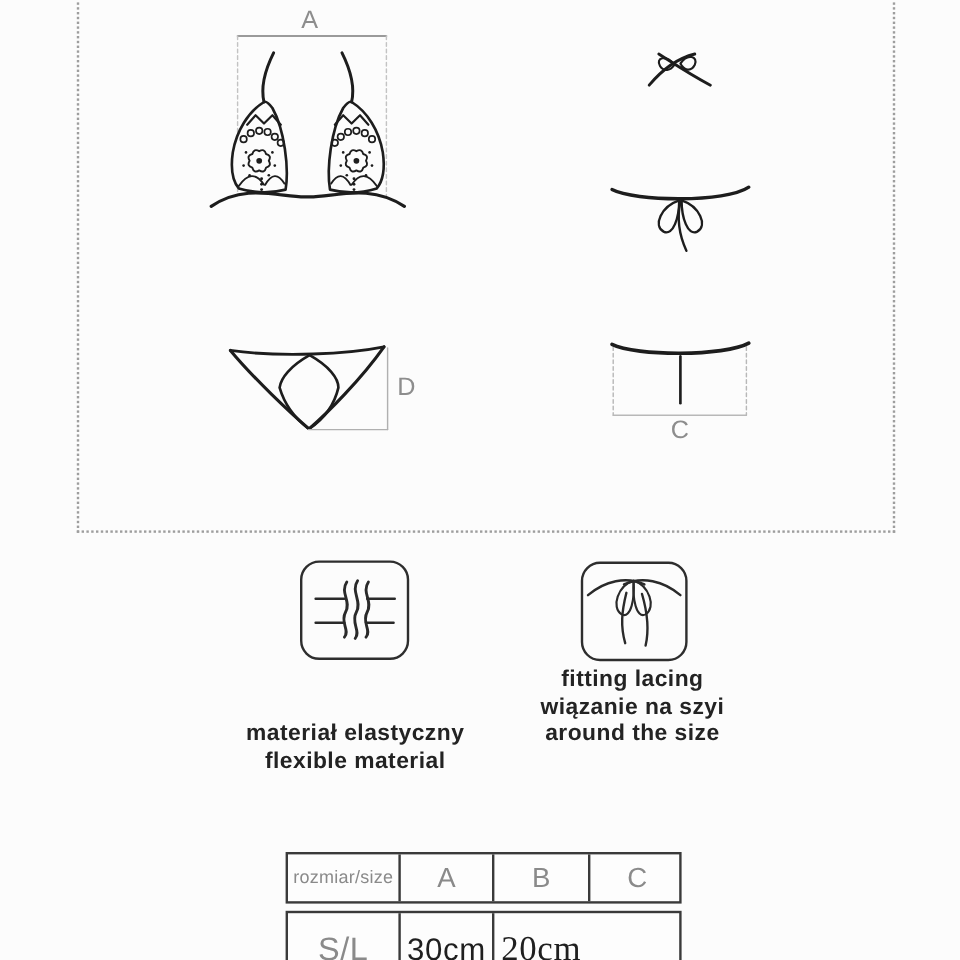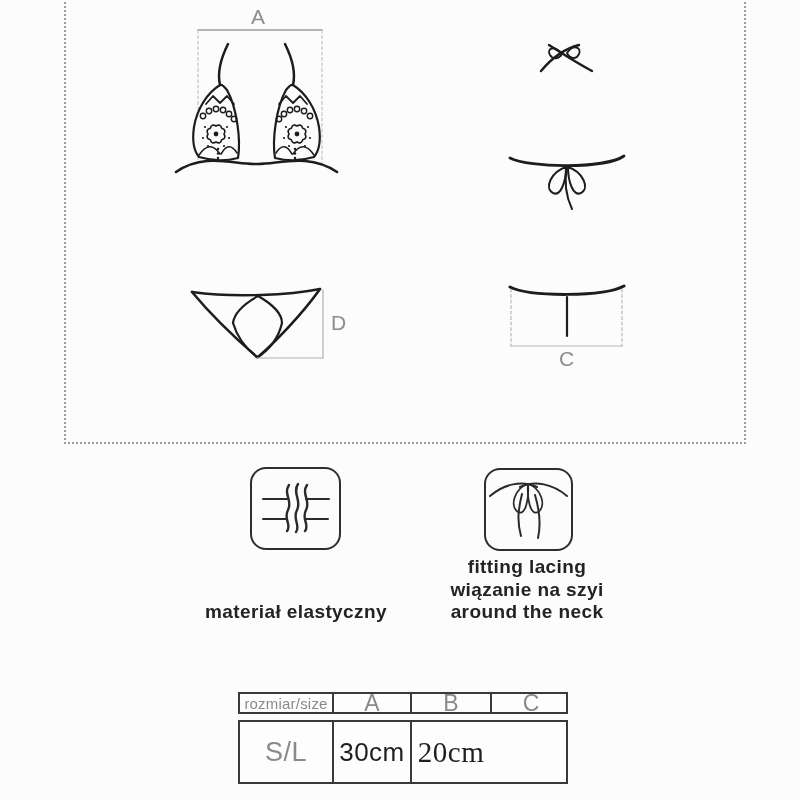--- a/index.html
+++ b/index.html
@@ -61,21 +61,21 @@
     left:238px;top:692px;
     width:330px;
   }
   .t-row{
     display:grid;
     grid-template-columns:92px 78px 80px 80px;
     border:2px solid #3a3a3a;
     box-sizing:border-box;
     background:#fdfdfd;
   }
-  .t-row.header{height:22px;}
+  .t-row.header{height:43px;margin-top:18px;}
   .t-row.body{height:64px;margin-top:6px;}
   .t-cell{
     display:flex;align-items:center;justify-content:center;
     border-left:2px solid #3a3a3a;
     overflow:hidden;
   }
   .t-cell:first-child{border-left:none;}
   .header .t-cell{color:#8a8a8a;font-size:23px;}
   .header .t-cell.size-head{font-size:15px;letter-spacing:0.2px;}
   .body .t-cell{color:#1f1f1f;font-size:26px;letter-spacing:0.5px;}
@@ -227,25 +227,26 @@
       </g>
       <g stroke-width="2">
         <path d="M36,24 C32,40 31,52 35,66"></path>
         <path d="M49,25 C54,42 55,55 52,68"></path>
       </g>
     </svg>
   </div>
 
   <div class="feature-label" id="label-flex">
     <div>materiał elastyczny</div>
+    <div>flexible material</div>
   </div>
   <div class="feature-label" id="label-lace">
     <div>fitting lacing</div>
     <div>wiązanie na szyi</div>
-    <div>around the neck</div>
+    <div>around the size</div>
   </div>
 
   <div class="size-table">
     <div class="t-row header">
       <div class="t-cell size-head">rozmiar/size</div>
       <div class="t-cell">A</div>
       <div class="t-cell">B</div>
       <div class="t-cell">C</div>
     </div>
     <div class="t-row body">

